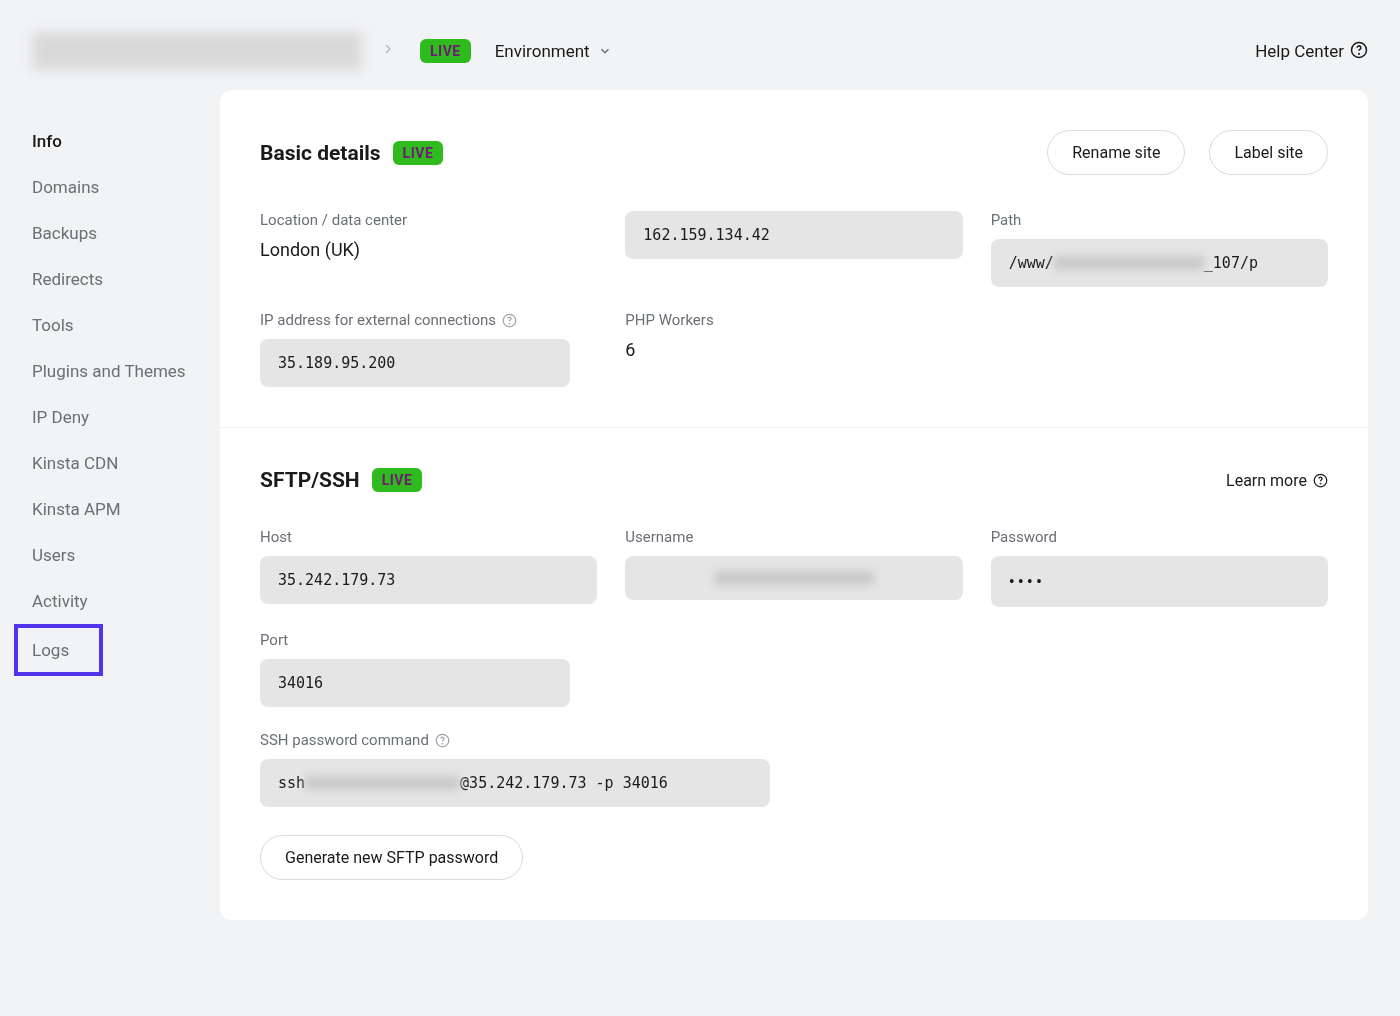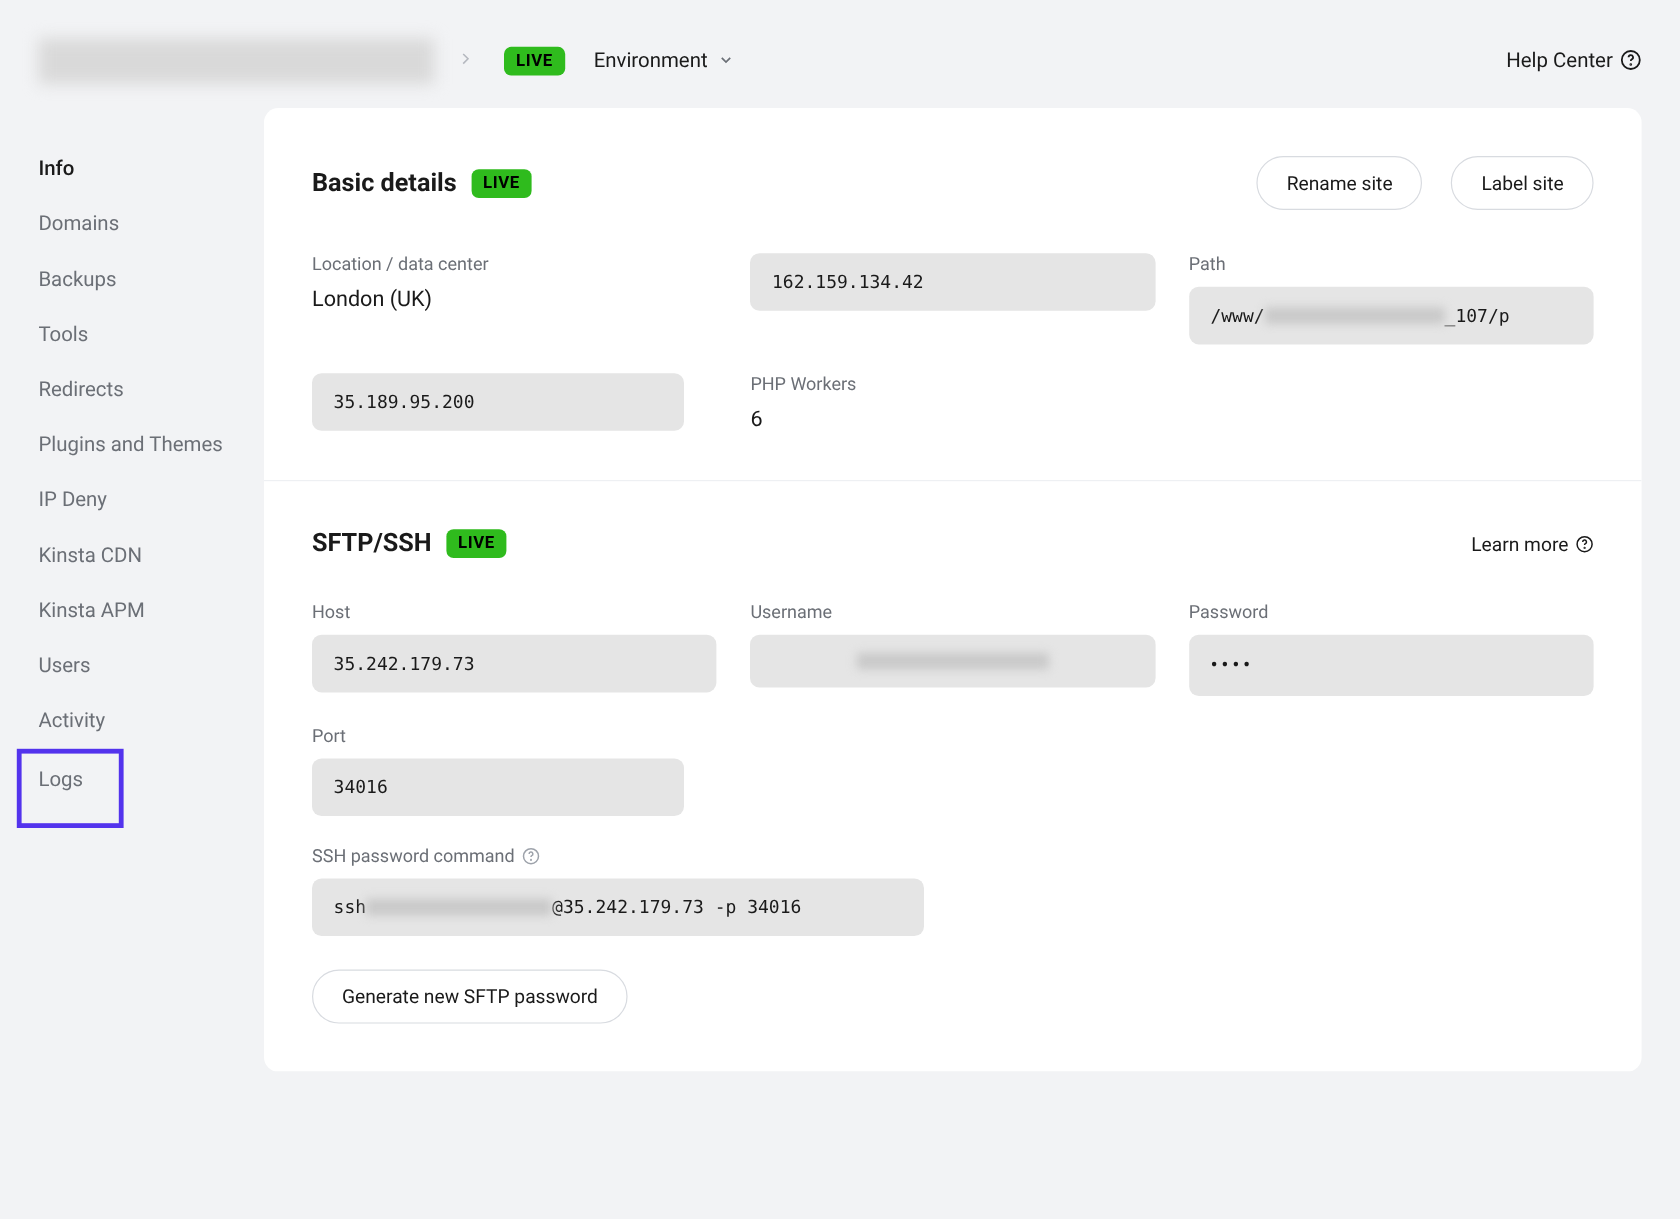--- a/index.html
+++ b/index.html
@@ -26,21 +26,21 @@
       filter: blur(6px);
       position: relative;
     }
     .chevron-right-icon {
       color: #b5b8bf;
       font-size: 16px;
       margin-left: -6px;
     }
     .badge-live {
       background: #2fbb1d;
-      color: #000000;
+      color: #701a75;
       font-weight: 700;
       font-size: 14px;
       padding: 4px 10px;
       border-radius: 6px;
       letter-spacing: 0.5px;
     }
     .env-dropdown {
       display: flex;
       align-items: flex-end;
       gap: 8px;
@@ -80,21 +80,21 @@
       color: #6b6f76;
       cursor: pointer;
     }
     .sidebar-item.active {
       color: #1a1a1a;
       font-weight: 500;
     }
     .sidebar-item.highlighted {
       display: inline-block;
       border: 4px solid #5333ed;
-      padding: 12px 30px 26px 14px;
+      padding: 12px 30px 12px 14px;
       border-radius: 0;
       margin-left: -18px;
     }
     .main {
       flex: 1;
       margin: 0 32px 0 0;
     }
     .panel {
       background: #fff;
       border-radius: 12px;
@@ -232,22 +232,22 @@
         </svg>
     </span>
   </div>
 </div>
 
 <div class="layout">
   <div class="sidebar">
     <div class="sidebar-item active">Info</div>
     <div class="sidebar-item">Domains</div>
     <div class="sidebar-item">Backups</div>
+    <div class="sidebar-item">Redirects</div>
     <div class="sidebar-item">Tools</div>
-    <div class="sidebar-item">Redirects</div>
     <div class="sidebar-item">Plugins and Themes</div>
     <div class="sidebar-item">IP Deny</div>
     <div class="sidebar-item">Kinsta CDN</div>
     <div class="sidebar-item">Kinsta APM</div>
     <div class="sidebar-item">Users</div>
     <div class="sidebar-item">Activity</div>
     <div><div class="sidebar-item highlighted">Logs</div></div>
   </div>
 
   <div class="main">
@@ -276,20 +276,30 @@
             <div class="field-value-box">
               <span>/www/</span>
                 <span class="blur-inline" style="width:150px;"></span>
                 <span>_107/p</span>
             </div>
           </div>
         </div>
 
         <div class="row-2">
           <div class="field half-width">
+            <div class="field-label">
+              <span>IP address for external connections</span>
+              <span class="q-icon">
+                <svg viewBox="0 0 24 24" fill="none" stroke="currentColor" stroke-width="2">
+                    <circle cx="12" cy="12" r="10"></circle>
+                    <path d="M9.5 9a2.5 2.5 0 1 1 3.5 2.3c-.8.4-1 1-1 1.7"></path>
+                    <circle cx="12" cy="17" r="0.5" fill="currentColor"></circle>
+                  </svg>
+              </span>
+            </div>
             <div class="field-value-box">35.189.95.200</div>
           </div>
           <div class="field">
             <div class="field-label">PHP Workers</div>
             <div class="field-value-plain">6</div>
           </div>
           <div></div>
         </div>
       </div>
 

